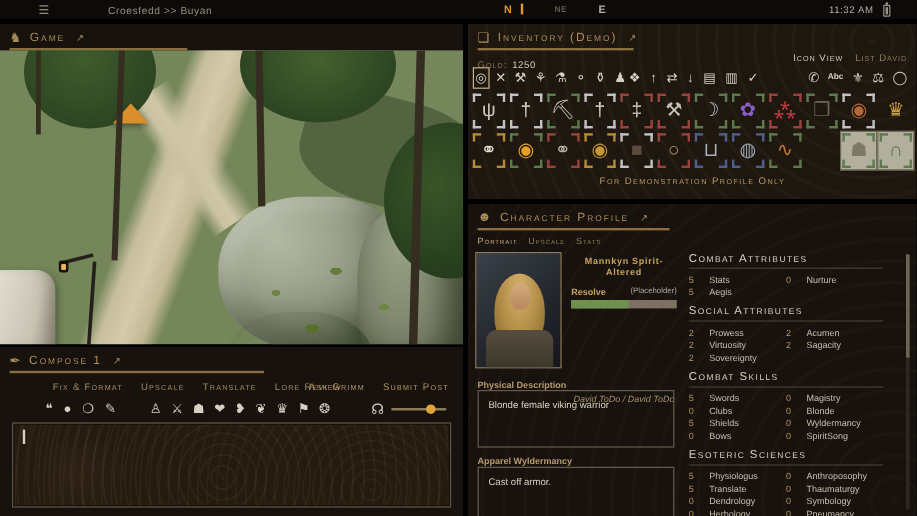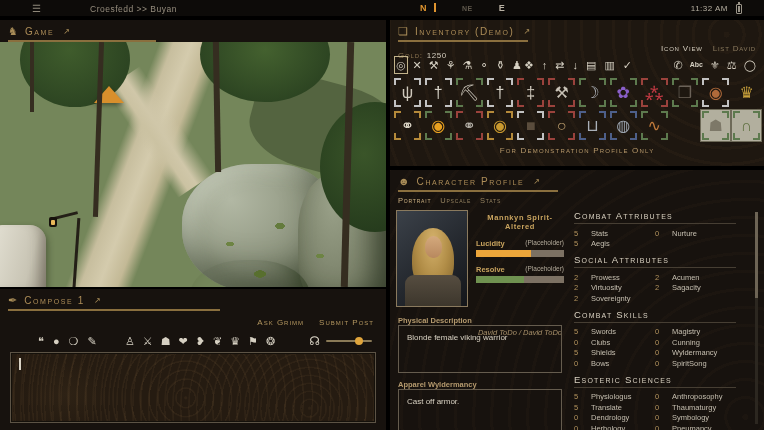--- a/index.html
+++ b/index.html
@@ -205,20 +205,26 @@
 </div>
 <div class="hgap-l"></div>
 
 <div class="panel compose">
   <div class="phead">
     <span class="picon">✒</span>
     <span class="ptitle">Compose 1</span>
     <span class="parrow">↗</span>
     <span class="pline" style="width:212px;"></span>
   </div>
+  <div class="cmenu">
+      <span class="mitem">Fix &amp; Format</span>
+      <span class="mitem">Upscale</span>
+      <span class="mitem">Translate</span>
+      <span class="mitem">Lore Review</span>
+    </div>
   <div class="cmenu-r">
       <span class="mitem">Ask Grimm</span>
       <span class="mitem">Submit Post</span>
     </div>
   <div class="cicons-l">
       <span class="ic">❝</span>
       <span class="ic">●</span>
       <span class="ic">❍</span>
       <span class="ic">✎</span>
     </div>
@@ -467,29 +473,20 @@
     <div class="p-hair"></div>
     <div class="p-face"></div>
     <div class="p-body"></div>
   </div>
 
   <div class="cname-col">
     <div class="csub">Mannkyn  Spirit-Altered</div>
     <div>
         <div class="bar-w">
           <div class="bar-lr">
-            <span class="bar-l">Lucidity</span>
-            <span class="bar-p">(Placeholder)</span>
-          </div>
-          <div class="bar-track">
-            <div class="bar-fill" style="width: 62%; background: rgb(237, 166, 58);"></div>
-          </div>
-        </div>
-        <div class="bar-w">
-          <div class="bar-lr">
             <span class="bar-l">Resolve</span>
             <span class="bar-p">(Placeholder)</span>
           </div>
           <div class="bar-track">
             <div class="bar-fill" style="width: 54%; background: rgb(111, 145, 80);"></div>
           </div>
         </div>
       </div>
   </div>
   <div class="byline">David ToDo  /  David ToDo</div>
@@ -571,21 +568,21 @@
               <span class="slab">Bows</span>
             </div>
           </div>
           <div class="sec-col">
             <div class="srow">
               <span class="sval">0</span>
               <span class="slab">Magistry</span>
             </div>
             <div class="srow">
               <span class="sval">0</span>
-              <span class="slab">Cunning</span>
+              <span class="slab">Blonde</span>
             </div>
             <div class="srow">
               <span class="sval">0</span>
               <span class="slab">Wyldermancy</span>
             </div>
             <div class="srow">
               <span class="sval">0</span>
               <span class="slab">SpiritSong</span>
             </div>
           </div>

